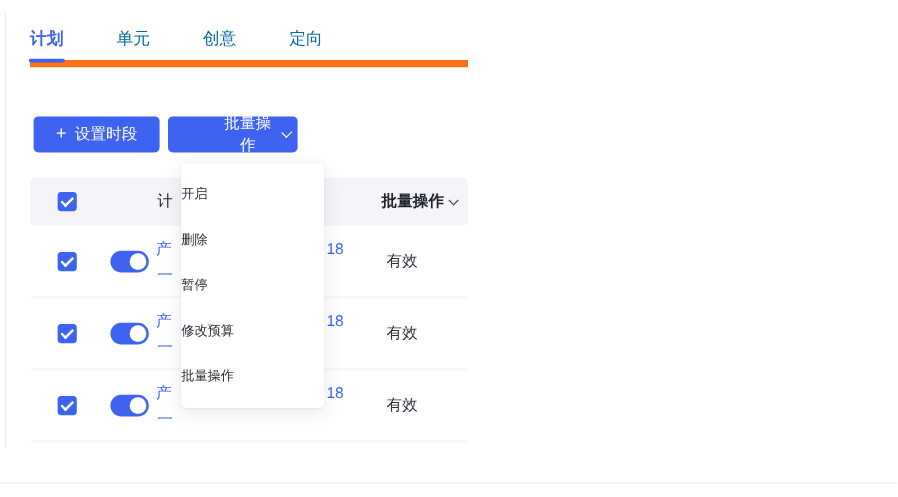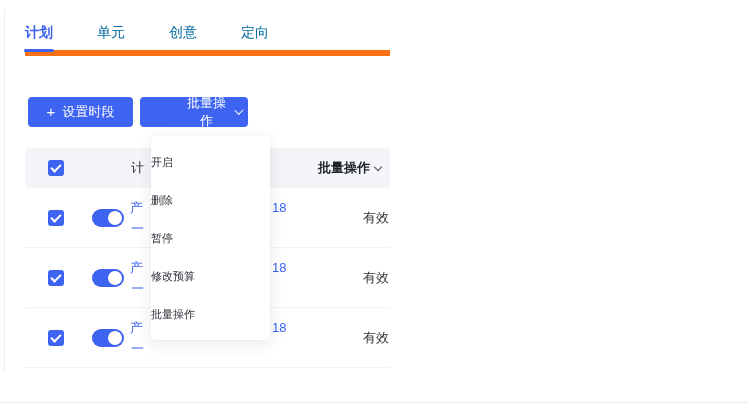--- a/index.html
+++ b/index.html
@@ -46,21 +46,21 @@
     border:solid #fff;border-width:0 2px 2px 0;transform:rotate(45deg);}
   .toggle{position:absolute;left:67px;top:21px;width:32px;height:18px;background:#3d63f0;
     border-radius:9px;cursor:pointer;}
   .toggle .knob{position:absolute;left:16px;top:2px;width:14px;height:14px;background:#fff;border-radius:50%;}
   .plan-link{position:absolute;left:105px;top:9px;width:165px;height:42px;font-size:13px;
     line-height:21px;color:#3d63f0;cursor:pointer;}
   .plan-link .p1{position:absolute;left:0;top:0;}
   .plan-link .p2{position:absolute;left:142px;top:0;text-align:right;}
   .plan-link .p3{position:absolute;left:1px;top:21px;}
   .cell-status{position:absolute;left:297px;top:0;height:60px;display:flex;align-items:center;
-    font-size:13px;color:#32343a;margin-left:41px;}
+    font-size:13px;color:#32343a;}
 
   
   .menu{position:absolute;left:151px;top:136px;width:119px;background:#ffffff;border-radius:4px;
     padding:7px 0;box-sizing:border-box;z-index:10;
     box-shadow:0 4px 16px rgba(25,35,70,0.10),0 0 2px rgba(0,0,0,0.06);}
   .menu-item{height:38px;line-height:38px;font-size:11px;color:#2b2e36;cursor:pointer;}
 </style>
 </head>
 <body>
 

